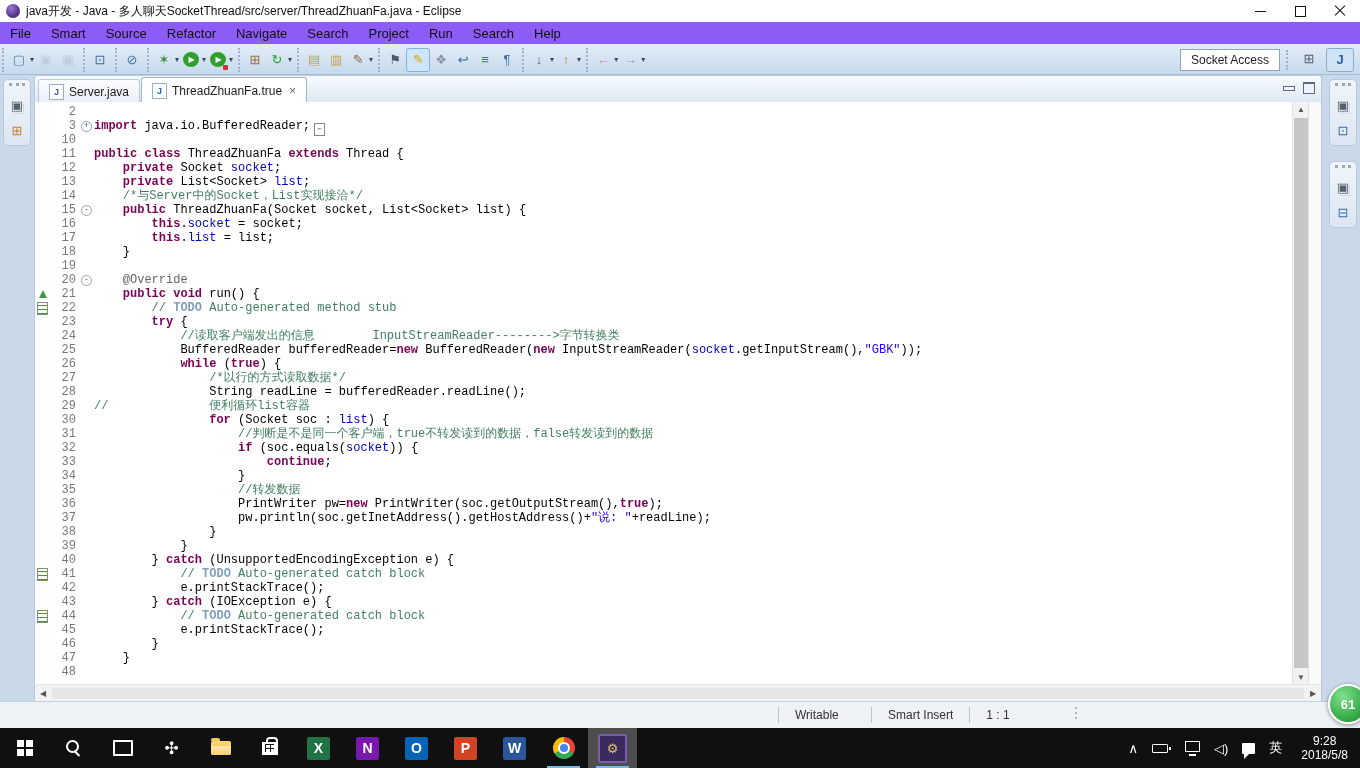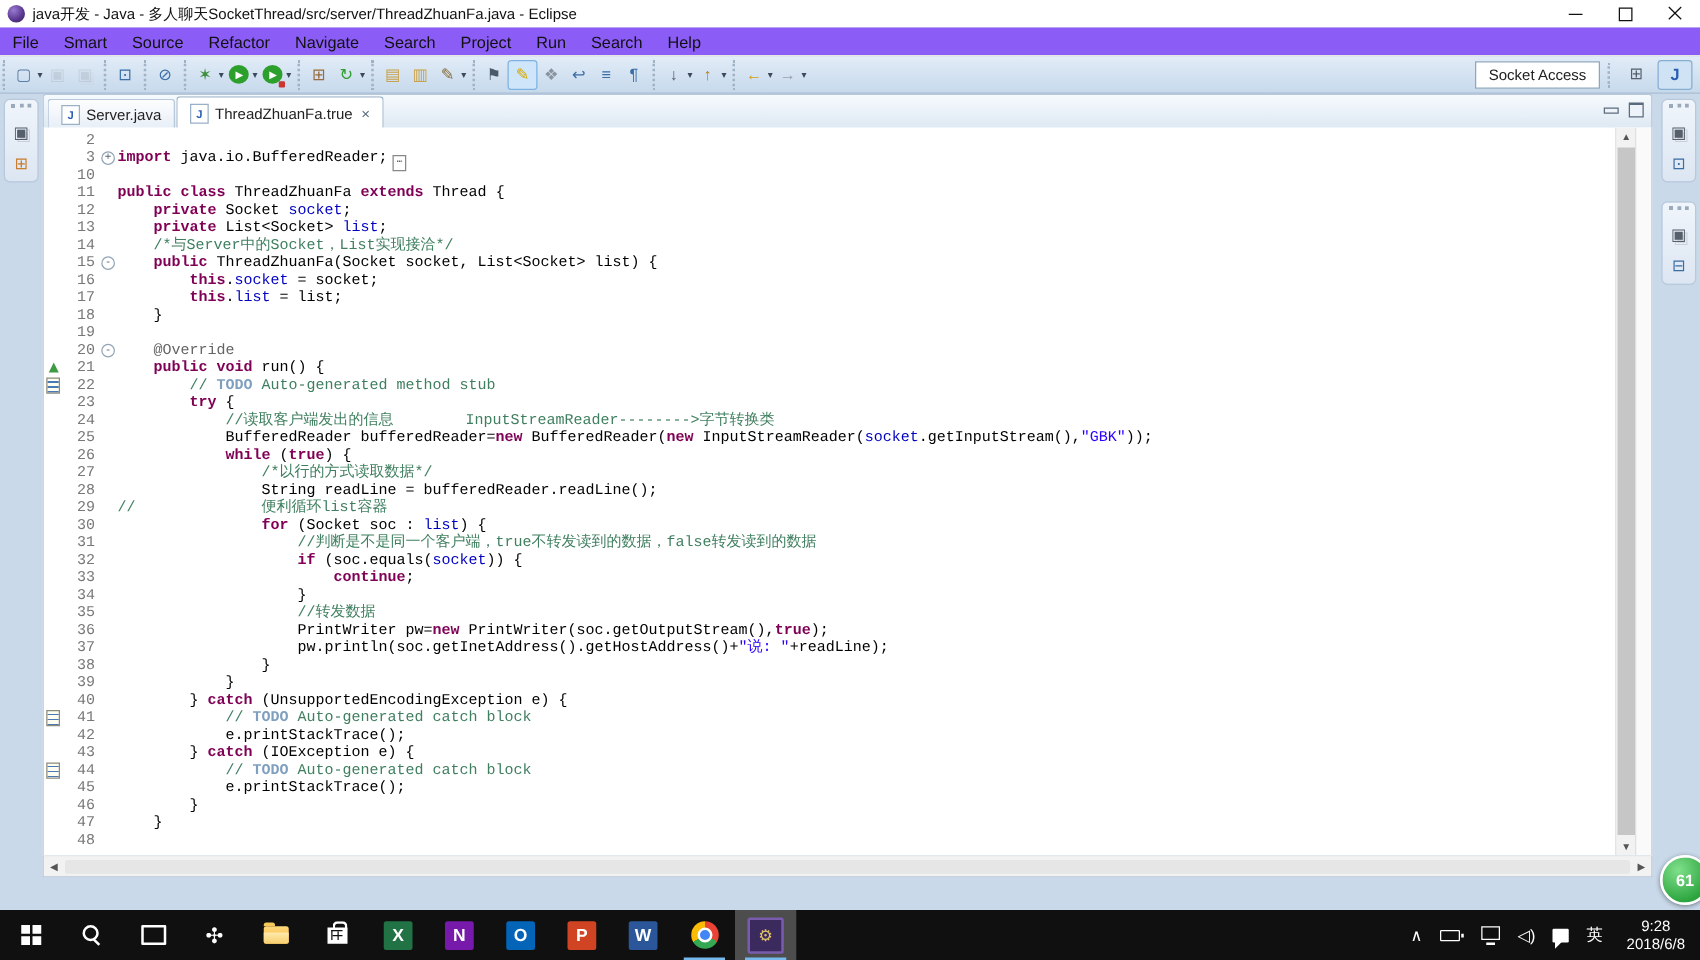--- a/index.html
+++ b/index.html
@@ -374,20 +374,35 @@
         <div class="overview"></div>
       </div>
       <div class="hscroll">
         <span class="hs-arrow">◀</span>
         <span class="hs-thumb"></span>
         <span class="hs-arrow">▶</span>
       </div>
     </div>
   </div>
 
+  <div class="statusbar">
+    <span class="sb-group">
+      <span class="sb-sep"></span>
+      <span class="sb-item">Writable</span>
+      <span class="sb-sep"></span>
+      <span class="sb-item">Smart Insert</span>
+      <span class="sb-sep"></span>
+      <span class="sb-item">1 : 1</span>
+    </span>
+    <span class="sb-grip">
+        <i></i>
+        <i></i>
+        <i></i>
+      </span>
+  </div>
 
   <div class="badge61">61</div>
 
   <div class="taskbar">
     <span id="tk-items" style="display:flex;height:100%;">
         <span class="tk-item">
           <span class="ic-start"></span>
         </span>
         <span class="tk-item">
           <span class="ic-search"></span>
@@ -429,17 +444,17 @@
     <span class="tray" id="tray">
         <span class="tray-item">∧</span>
         <span class="tray-item tray-kind-battery"></span>
         <span class="tray-item tray-kind-network"></span>
         <span class="tray-item">◁)</span>
         <span class="tray-item tray-kind-message"></span>
         <span class="tray-item">英</span>
       </span>
     <span class="clock">
       <div>9:28</div>
-      <div>2018/6/8</div>
+      <div>2018/5/8</div>
     </span>
   </div>
 
 </div>
 
 </body></html>

